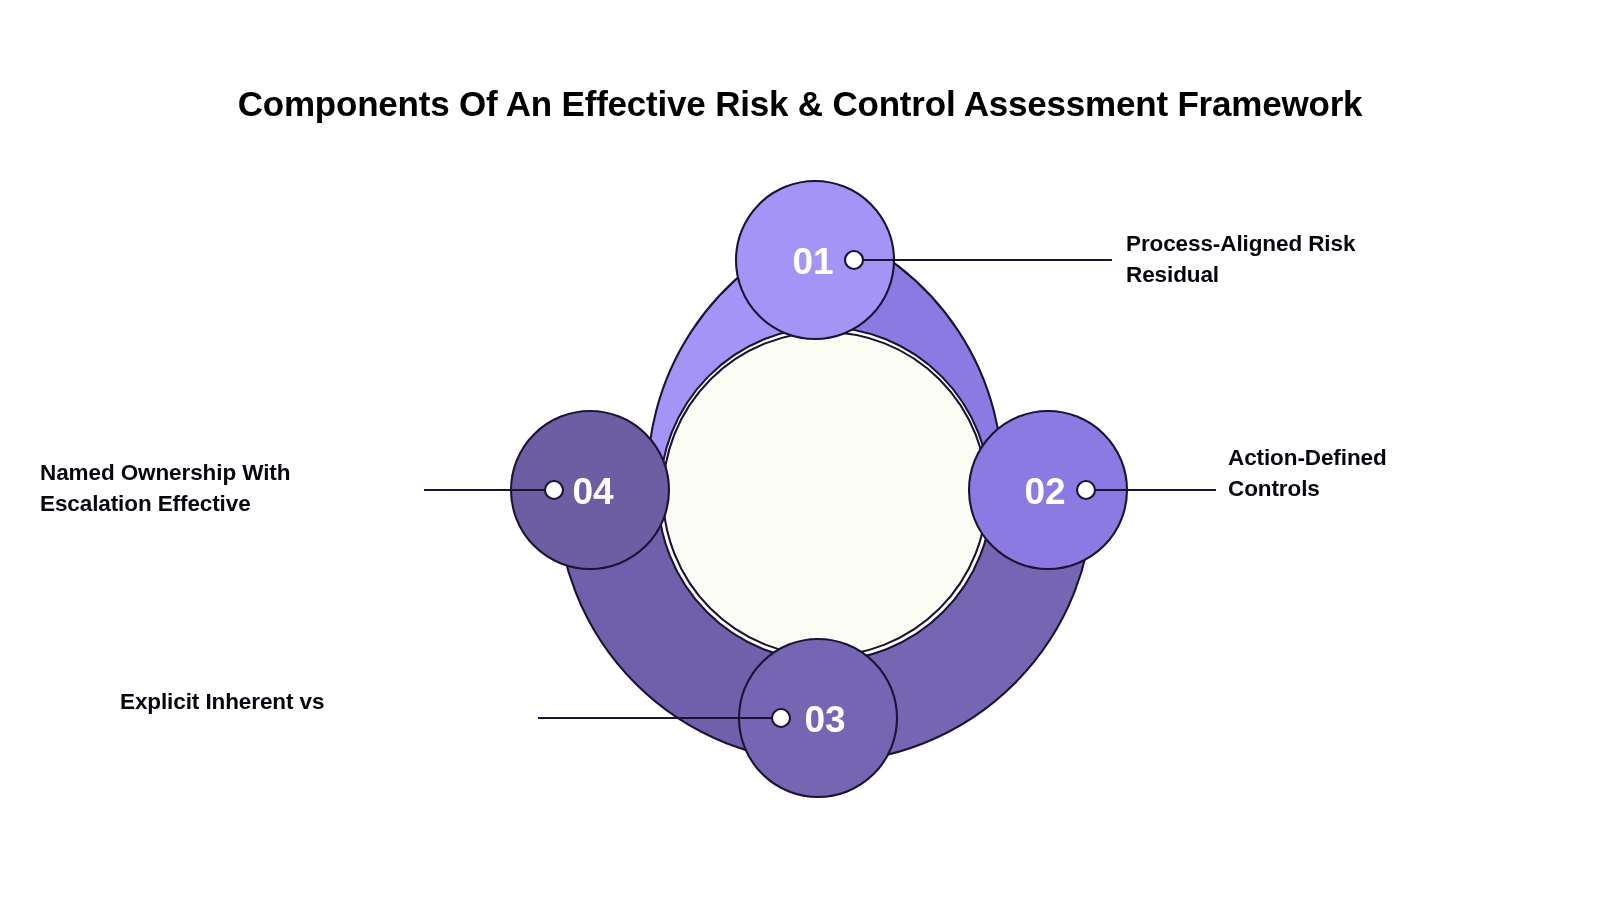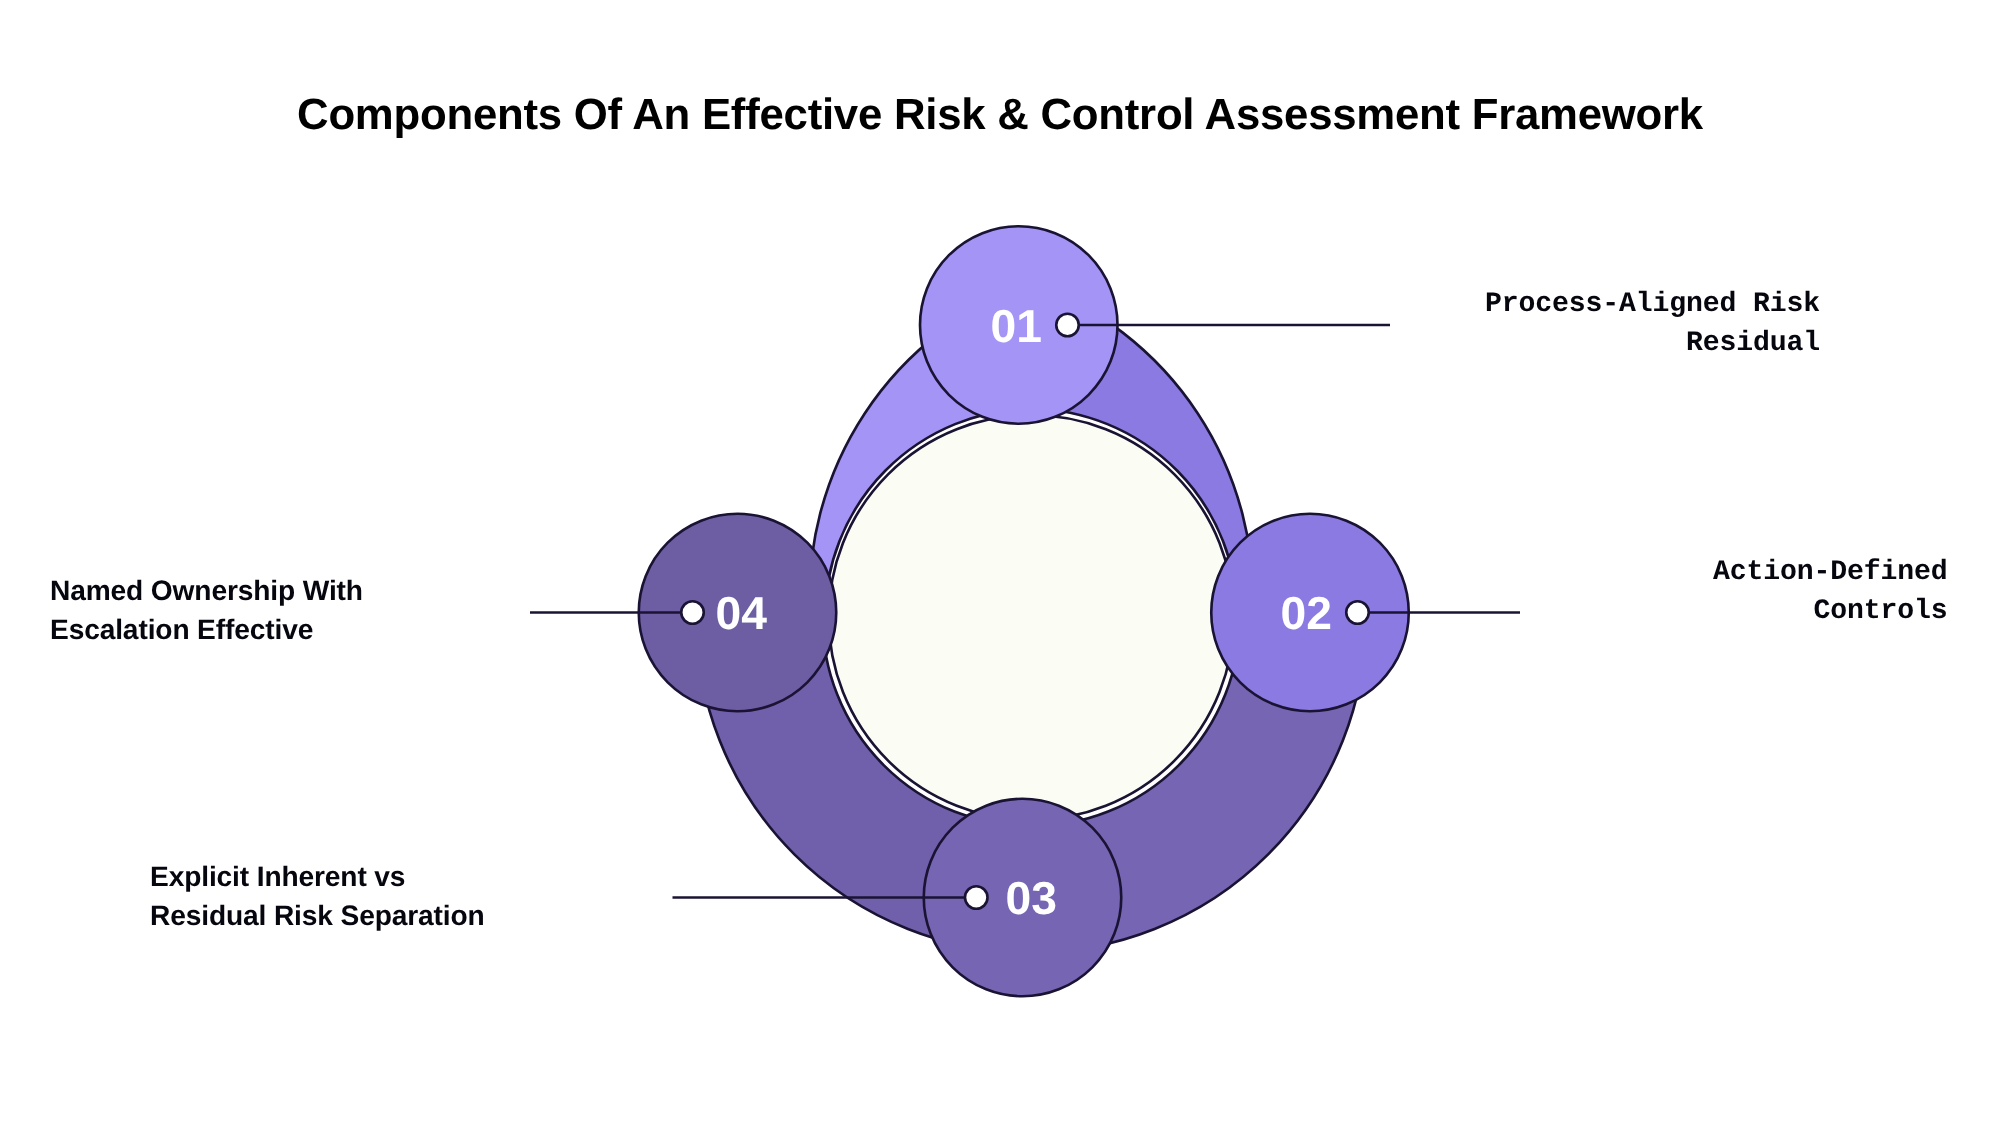--- a/index.html
+++ b/index.html
@@ -17,21 +17,21 @@
   }
   #stage {
     position: relative;
     width: 1600px;
     height: 900px;
     background: #ffffff;
   }
   #page-title {
     position: absolute;
     left: 0;
-    top: 72px;
+    top: 84px;
     width: 1600px;
     text-align: center;
     font-size: 35px;
     font-weight: bold;
     letter-spacing: -0.2px;
     color: #000000;
     font-family: "Liberation Sans", sans-serif;
   }
   svg.diagram {
     position: absolute;
@@ -55,21 +55,21 @@
   .leader-dot { fill: #ffffff; stroke: #1b1334; stroke-width: 2.1; }
   .label {
     position: absolute;
     font-family: "Liberation Sans", sans-serif;
     font-size: 22.5px;
     font-weight: bold;
     line-height: 1.38;
     color: #05060e;
     letter-spacing: -0.1px;
   }
-  .label.right { text-align: right; font-family: Liberation Mono, monospace; }
+  .label.right { text-align: left; }
   .label.left  { }
   #label-01 { left: 1126px; top: 228px; width: 330px; }
   #label-02 { left: 1228px; top: 442px; width: 330px; }
   #label-03 { left:  120px; top: 686px; width: 400px; }
   #label-04 { left:   40px; top: 457px; width: 372px; }
 </style>
 </head>
 <body>
 
 <div id="stage">
@@ -141,21 +141,20 @@
     <div>Residual</div>
   </div>
 
   <div class="label right" id="label-02">
     <div>Action-Defined</div>
     <div>Controls</div>
   </div>
 
   <div class="label left" id="label-03">
     <div>Explicit Inherent vs</div>
-    <div>Residual Risk Separation</div>
   </div>
 
   <div class="label left" id="label-04">
     <div>Named Ownership With</div>
     <div>Escalation Effective</div>
   </div>
 
 </div>
 
 </body></html>

